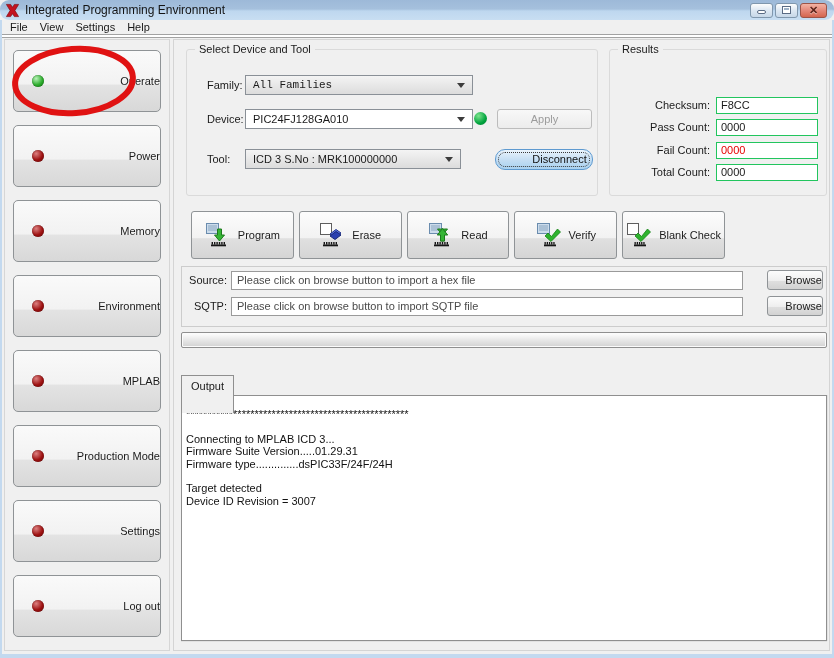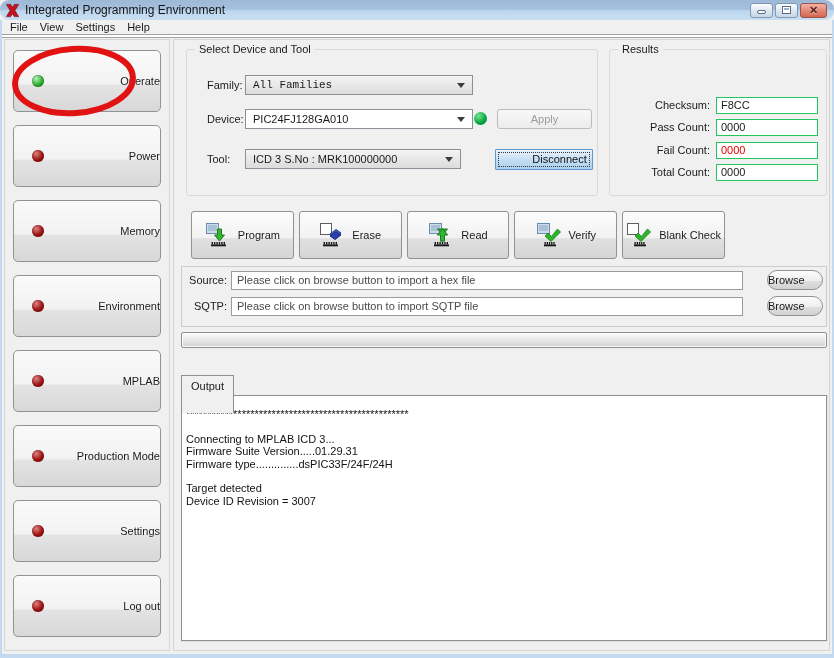--- a/index.html
+++ b/index.html
@@ -59,40 +59,40 @@
   .combo { position:absolute; height:20px; border:1px solid #8a9097; display:flex; align-items:center; padding:0 7px; }
   .combo.gray { background:linear-gradient(#f4f4f4,#dcdcdc); }
   .combo.white { background:#fff; }
   .combo .arrow { margin-left:auto; width:0; height:0; border-left:4px solid transparent; border-right:4px solid transparent; border-top:5px solid #3c3c3c; }
 
   .device-led { position:absolute; left:287px; top:62px; width:13px; height:13px; border-radius:50%;
     background:radial-gradient(circle at 35% 30%, #7de48d, #00a33e 60%, #007a2e); }
 
   .btn-apply { position:absolute; left:310px; top:59px; width:95px; height:20px; border:1px solid #bcbcbc; border-radius:3px;
     background:linear-gradient(#f8f8f8,#ececec); color:#9b9b9b; text-align:center; line-height:18px; }
-  .btn-disconnect { position:absolute; left:308px; top:99px; width:98px; height:21px; border:1px solid #5e9ad0; border-radius:1px;
+  .btn-disconnect { position:absolute; left:308px; top:99px; width:98px; height:21px; border:1px solid #5e9ad0; border-radius:10px;
     background:linear-gradient(#ebf4fc,#c3ddf3 55%,#a9d1ef); color:#111; text-align:center; line-height:19px;
     outline:1px dotted #3a3a3a; outline-offset:-4px;padding-left:31px; }
 
   .res-row { position:absolute; left:0; height:17px; width:100%; }
   .res-label { position:absolute; left:0; width:100px; text-align:right; line-height:17px; }
   .res-value { position:absolute; left:106px; width:102px; height:17px; border:1px solid #22c55e; background:#fff; line-height:15px; padding-left:4px; }
   .res-value.fail { color:#e80000; }
 
   .actions { position:absolute; left:17px; top:171px; width:534px; height:48px; display:flex; gap:5px; }
   .act-btn { flex:1; border:1px solid #8f9396; border-radius:3px;
     background:linear-gradient(180deg,#fcfcfc 0%,#f2f2f2 56%,#e0e0e0 58%,#d5d5d5 100%);
     display:flex; align-items:center; justify-content:center; gap:7px; }
   .act-btn svg { flex:0 0 auto; }
 
   .files { position:absolute; left:7px; top:226px; width:646px; height:61px; border:1px solid #cccccc; }
   .file-label { position:absolute; left:0; width:45px; text-align:right; }
   .file-input { position:absolute; left:49px; width:512px; height:19px; border:1px solid #9a9a9a; background:#fff; color:#4a4a4a; line-height:17px; padding-left:5px; overflow:hidden; white-space:nowrap; }
-  .btn-browse { position:absolute; left:585px; width:56px; height:20px; border:1px solid #8f9396; border-radius:10px;
-    background:linear-gradient(180deg,#fcfcfc,#eeeeee 55%,#dedede 58%,#d2d2d2); text-align:left; line-height:18px; }
+  .btn-browse { position:absolute; left:585px; width:56px; height:20px; border:1px solid #8f9396; border-radius:3px;
+    background:linear-gradient(180deg,#fcfcfc,#eeeeee 55%,#dedede 58%,#d2d2d2); text-align:right; line-height:18px; }
 
   .progressbar { position:absolute; left:7px; top:292px; width:646px; height:16px; border:1px solid #8f8f8f; border-radius:2px;
     background:linear-gradient(#ffffff,#ececec 40%,#d2d2d2); box-shadow:inset 0 0 0 1px #fbfbfb; }
 
   .out-tab { position:absolute; left:7px; top:335px; height:38px; padding:0 9px; line-height:20px;
     background:#f0f0f0; border:1px solid #8f8f8f; border-bottom:none; z-index:2; }
   .out-pane { position:absolute; left:7px; top:355px; width:646px; height:246px; background:#fff; border:1px solid #8f8f8f;
     box-shadow:0 1px 0 #e2e2e2, 1px 0 0 #e2e2e2; }
   .out-text { position:absolute; left:4px; top:12px; right:4px; bottom:4px; white-space:pre-wrap; line-height:12.4px; color:#121212; overflow:hidden; }
 </style>

